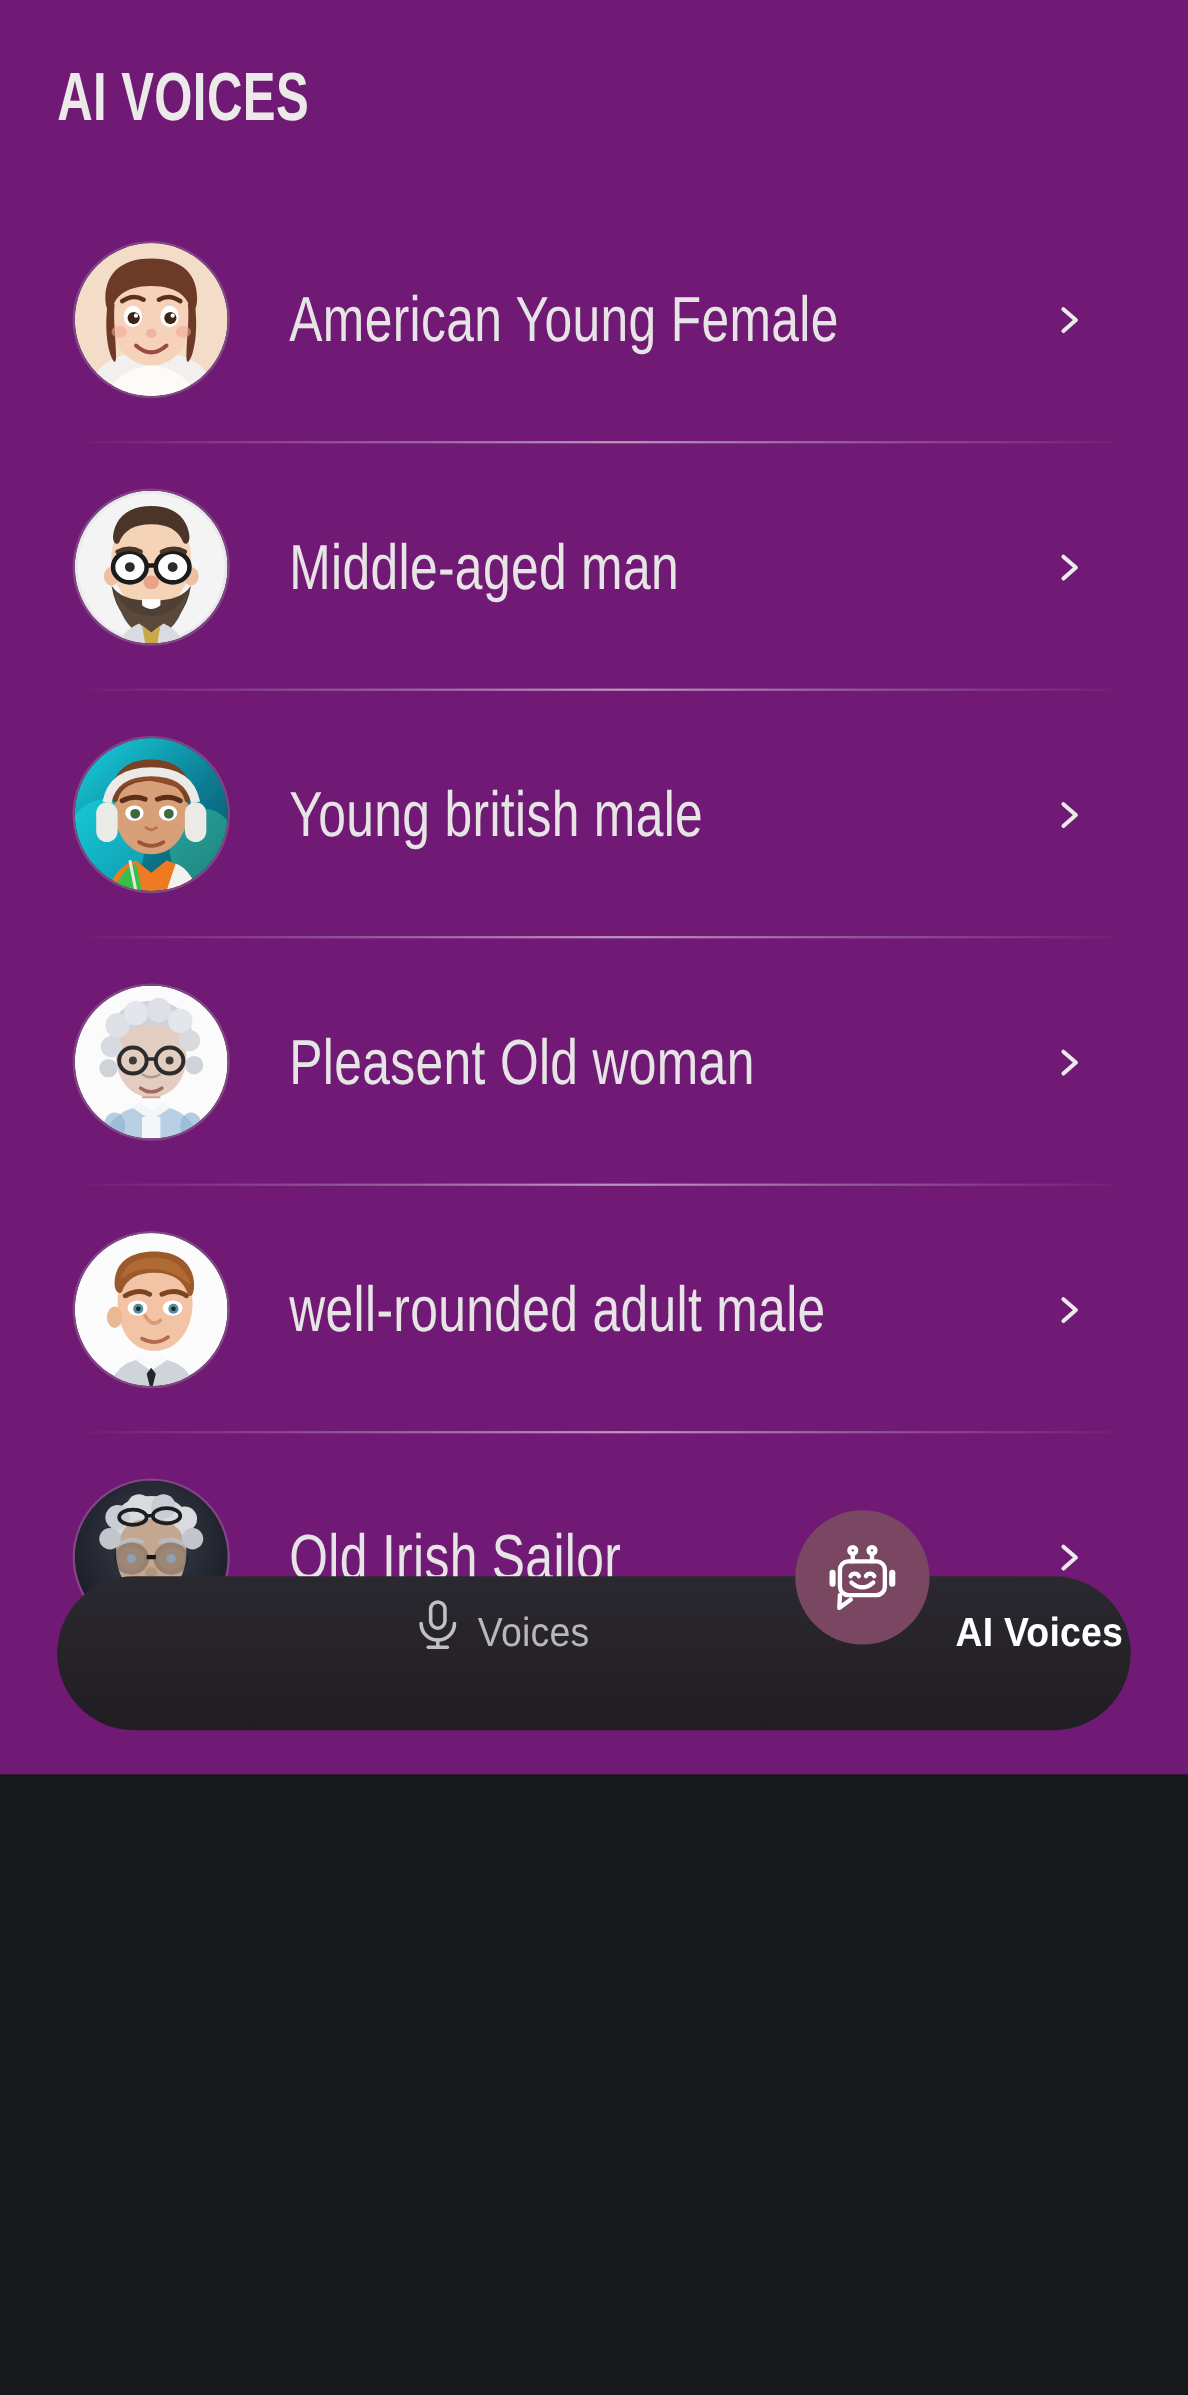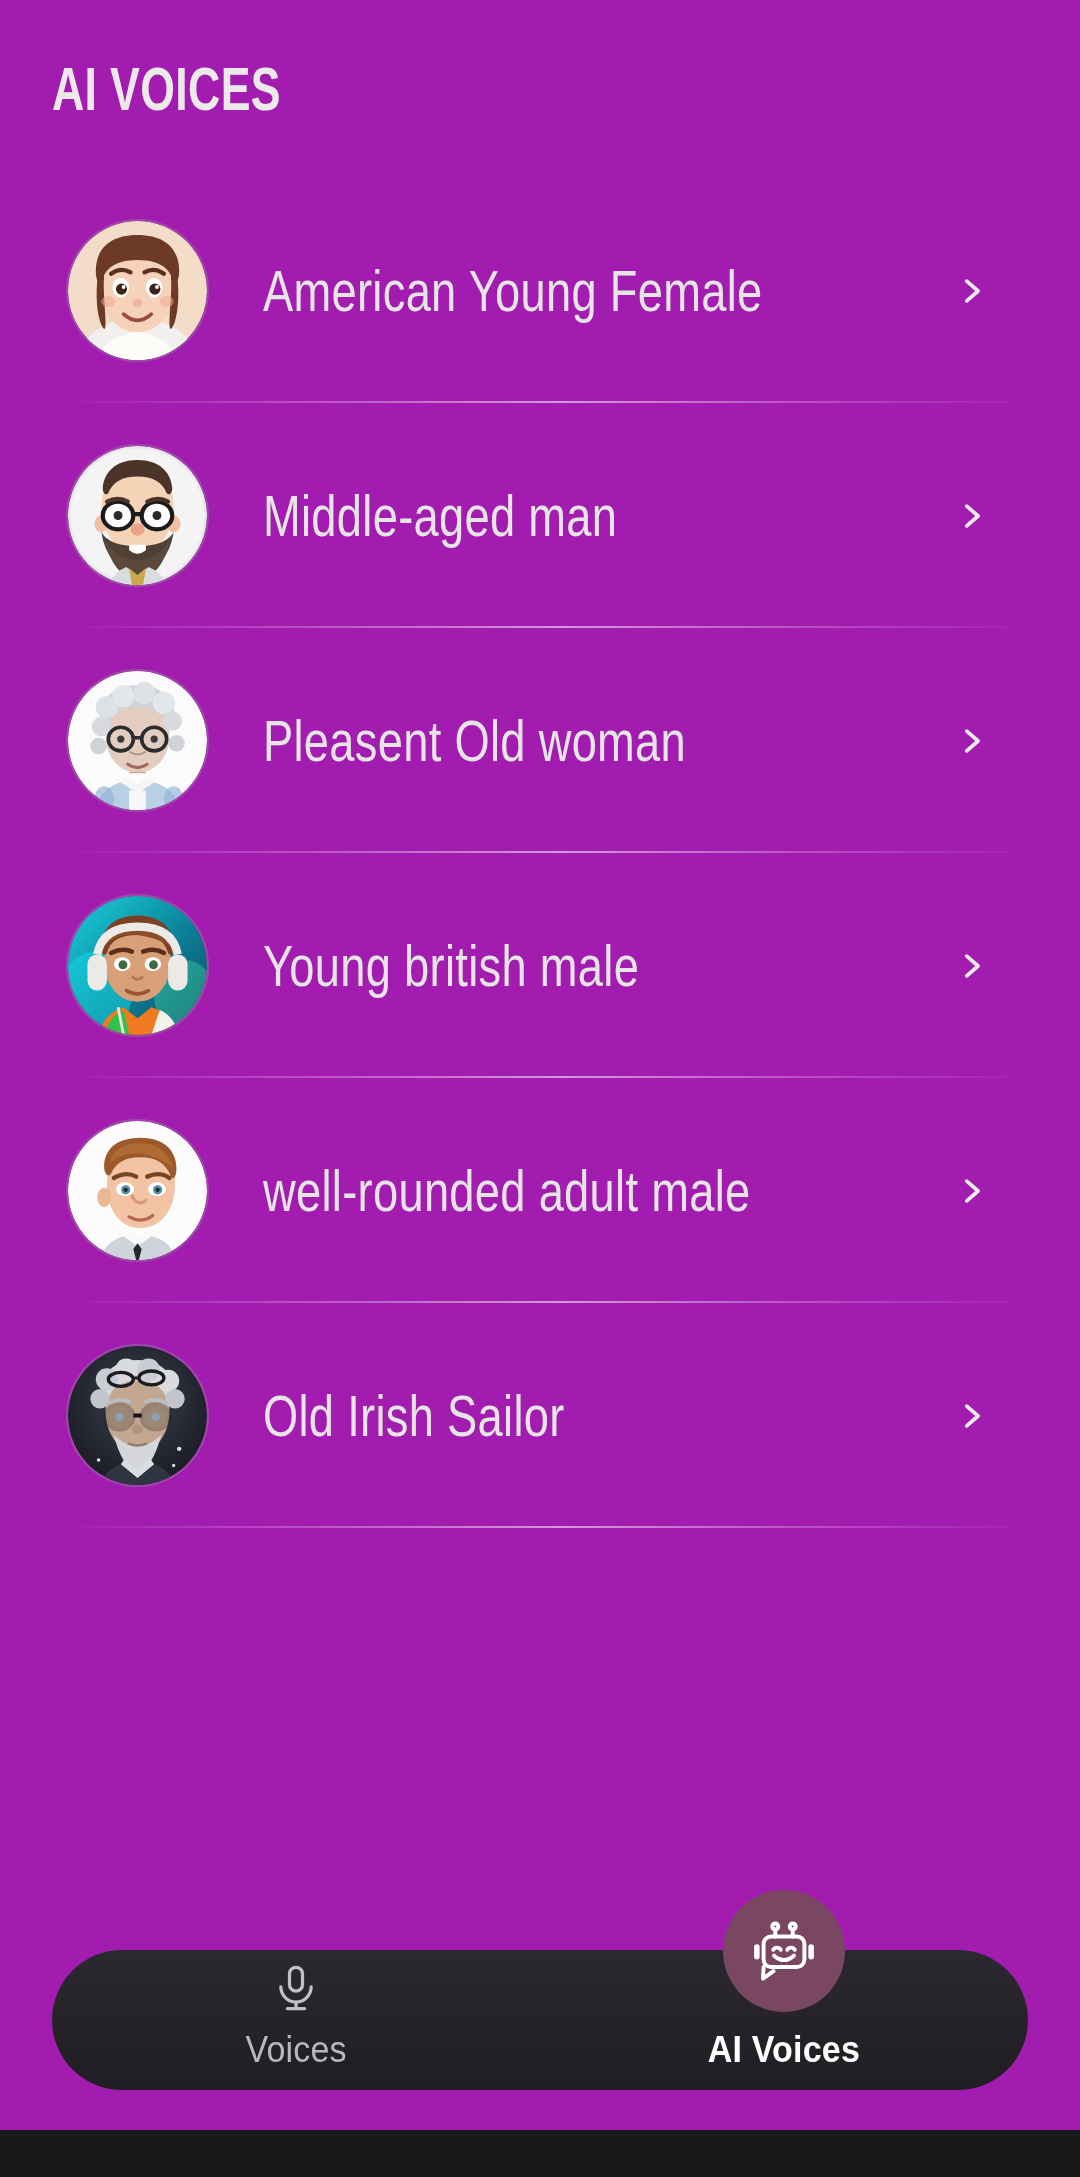--- a/index.html
+++ b/index.html
@@ -8,22 +8,22 @@
     width: 1080px;
     height: 2177px;
     background: #16181a;
     font-family: "Liberation Sans", sans-serif;
     overflow: hidden;
   }
 
   .phone {
     position: relative;
     width: 1080px;
-    height: 2130px;
-    background: #a21caf;
+    height: 1613px;
+    background: #701a75;
     overflow: hidden;
   }
 
   
   .page-title {
     position: absolute;
     left: 52px;
     top: 58px;
     font-family: "Liberation Sans Narrow", "Liberation Sans", sans-serif;
     font-size: 62px;
@@ -124,21 +124,20 @@
   .nav-items {
     position: absolute;
     inset: 0;
     display: flex;
   }
 
   .nav-item {
     flex: 1 1 0;
     position: relative;
     display: flex;
-    flex-direction: column;
     align-items: center;
     justify-content: flex-end;
     padding-bottom: 22px;
     cursor: pointer;
   }
 
   .nav-icon {
     width: 64px;
     height: 64px;
     display: flex;
@@ -252,65 +251,20 @@
             <path d="M28 40q8-4 15 0" stroke="#4b3428" stroke-width="3" fill="none" stroke-linecap="round"></path>
             <path d="M57 40q8-4 15 0" stroke="#4b3428" stroke-width="3" fill="none" stroke-linecap="round"></path>
             <ellipse cx="50" cy="60" rx="5" ry="4.5" fill="#e8a389"></ellipse>
             <path d="M44 71h12v4q-6 5-12 0z" fill="#fff"></path>
             <path d="M28 100q6-10 14-13l8 6 8-6q8 3 14 13z" fill="#d8dbdf"></path>
             <path d="M44 88l6 5 6-5-2 12h-8z" fill="#caa84a"></path>
           </g>
         </svg>
       </div>
       <div class="voice-name">Middle-aged man</div>
-      <div class="chev">
-        <svg viewBox="0 0 24 24" fill="none" stroke="#eceaea" stroke-width="2.6" stroke-linecap="round" stroke-linejoin="round">
-            <polyline points="9 5 17 12 9 19"></polyline>
-          </svg>
-      </div>
-      <div class="divider"></div>
-    </div>
-
-    <div class="voice-row">
-      <div class="avatar">
-        <svg viewBox="0 0 100 100">
-          <defs>
-              <clipPath id="c4">
-                <circle cx="50" cy="50" r="50"></circle>
-              </clipPath>
-            </defs>
-          <g clip-path="url(#c4)">
-            <rect width="100" height="100" fill="#fbfbfc"></rect>
-            <path d="M50 20c15 0 23 11 23 26s-9 27-23 27-23-12-23-27 8-26 23-26z" fill="#e3cdc0"></path>
-            <path d="M50 10c19 0 27 12 27 24 0 8-3 11-5 7-2-10-10-15-22-15s-20 5-22 15c-2 4-5 1-5-7 0-12 8-24 27-24z" fill="#cfd3d8"></path>
-            <circle cx="28" cy="26" r="8" fill="#dde0e5"></circle>
-            <circle cx="40" cy="18" r="8" fill="#e3e6ea"></circle>
-            <circle cx="55" cy="16" r="8" fill="#dde0e5"></circle>
-            <circle cx="69" cy="23" r="8" fill="#e3e6ea"></circle>
-            <circle cx="75" cy="36" r="7" fill="#d7dade"></circle>
-            <circle cx="24" cy="40" r="7" fill="#d7dade"></circle>
-            <circle cx="22" cy="54" r="6" fill="#cfd3d8"></circle>
-            <circle cx="78" cy="52" r="6" fill="#cfd3d8"></circle>
-            <ellipse cx="38" cy="49" rx="9" ry="8.5" fill="none" stroke="#2c2c2e" stroke-width="2.6"></ellipse>
-            <ellipse cx="62" cy="49" rx="9" ry="8.5" fill="none" stroke="#2c2c2e" stroke-width="2.6"></ellipse>
-            <line x1="47" y1="48" x2="53" y2="48" stroke="#2c2c2e" stroke-width="2.4"></line>
-            <circle cx="38" cy="49" r="2.6" fill="#3b3b3d"></circle>
-            <circle cx="62" cy="49" r="2.6" fill="#3b3b3d"></circle>
-            <path d="M44 58q6 4 12 0" stroke="#b49a8d" stroke-width="1.6" fill="none"></path>
-            <path d="M43 67q7 5 14 0" stroke="#a2685f" stroke-width="2.2" fill="none" stroke-linecap="round"></path>
-            <path d="M44 73h12" stroke="#c9a79c" stroke-width="1.2" fill="none"></path>
-            <path d="M18 100q6-16 20-20l12 8 12-8q14 4 20 20z" fill="#b8cfe4"></path>
-            <path d="M38 80l12 8 12-8-4-4-8 6-8-6z" fill="#f3f5f7"></path>
-            <path d="M44 86h12v14H44z" fill="#f5f7f9"></path>
-            <ellipse cx="26" cy="92" rx="7" ry="9" fill="#8fb3d4" opacity="0.65"></ellipse>
-            <ellipse cx="76" cy="92" rx="7" ry="9" fill="#8fb3d4" opacity="0.65"></ellipse>
-          </g>
-        </svg>
-      </div>
-      <div class="voice-name">Pleasent Old woman</div>
       <div class="chev">
         <svg viewBox="0 0 24 24" fill="none" stroke="#eceaea" stroke-width="2.6" stroke-linecap="round" stroke-linejoin="round">
             <polyline points="9 5 17 12 9 19"></polyline>
           </svg>
       </div>
       <div class="divider"></div>
     </div>
 
     <div class="voice-row">
       <div class="avatar">
@@ -344,20 +298,65 @@
             <path d="M46 58q4 4 8 0" stroke="#b9754f" stroke-width="2" fill="none"></path>
             <path d="M42 68q8 5 16 0" stroke="#9a5438" stroke-width="2.4" fill="none" stroke-linecap="round"></path>
             <path d="M22 100q4-16 18-20l10 8 10-8q14 4 18 20z" fill="#f07a22"></path>
             <path d="M26 100q4-14 14-18l4 18z" fill="#34c04a"></path>
             <path d="M60 100l6-18q10 4 14 18z" fill="#f3f1ec"></path>
             <path d="M36 80l4 20" stroke="#e8e6e0" stroke-width="2" fill="none"></path>
           </g>
         </svg>
       </div>
       <div class="voice-name">Young british male</div>
+      <div class="chev">
+        <svg viewBox="0 0 24 24" fill="none" stroke="#eceaea" stroke-width="2.6" stroke-linecap="round" stroke-linejoin="round">
+            <polyline points="9 5 17 12 9 19"></polyline>
+          </svg>
+      </div>
+      <div class="divider"></div>
+    </div>
+
+    <div class="voice-row">
+      <div class="avatar">
+        <svg viewBox="0 0 100 100">
+          <defs>
+              <clipPath id="c4">
+                <circle cx="50" cy="50" r="50"></circle>
+              </clipPath>
+            </defs>
+          <g clip-path="url(#c4)">
+            <rect width="100" height="100" fill="#fbfbfc"></rect>
+            <path d="M50 20c15 0 23 11 23 26s-9 27-23 27-23-12-23-27 8-26 23-26z" fill="#e3cdc0"></path>
+            <path d="M50 10c19 0 27 12 27 24 0 8-3 11-5 7-2-10-10-15-22-15s-20 5-22 15c-2 4-5 1-5-7 0-12 8-24 27-24z" fill="#cfd3d8"></path>
+            <circle cx="28" cy="26" r="8" fill="#dde0e5"></circle>
+            <circle cx="40" cy="18" r="8" fill="#e3e6ea"></circle>
+            <circle cx="55" cy="16" r="8" fill="#dde0e5"></circle>
+            <circle cx="69" cy="23" r="8" fill="#e3e6ea"></circle>
+            <circle cx="75" cy="36" r="7" fill="#d7dade"></circle>
+            <circle cx="24" cy="40" r="7" fill="#d7dade"></circle>
+            <circle cx="22" cy="54" r="6" fill="#cfd3d8"></circle>
+            <circle cx="78" cy="52" r="6" fill="#cfd3d8"></circle>
+            <ellipse cx="38" cy="49" rx="9" ry="8.5" fill="none" stroke="#2c2c2e" stroke-width="2.6"></ellipse>
+            <ellipse cx="62" cy="49" rx="9" ry="8.5" fill="none" stroke="#2c2c2e" stroke-width="2.6"></ellipse>
+            <line x1="47" y1="48" x2="53" y2="48" stroke="#2c2c2e" stroke-width="2.4"></line>
+            <circle cx="38" cy="49" r="2.6" fill="#3b3b3d"></circle>
+            <circle cx="62" cy="49" r="2.6" fill="#3b3b3d"></circle>
+            <path d="M44 58q6 4 12 0" stroke="#b49a8d" stroke-width="1.6" fill="none"></path>
+            <path d="M43 67q7 5 14 0" stroke="#a2685f" stroke-width="2.2" fill="none" stroke-linecap="round"></path>
+            <path d="M44 73h12" stroke="#c9a79c" stroke-width="1.2" fill="none"></path>
+            <path d="M18 100q6-16 20-20l12 8 12-8q14 4 20 20z" fill="#b8cfe4"></path>
+            <path d="M38 80l12 8 12-8-4-4-8 6-8-6z" fill="#f3f5f7"></path>
+            <path d="M44 86h12v14H44z" fill="#f5f7f9"></path>
+            <ellipse cx="26" cy="92" rx="7" ry="9" fill="#8fb3d4" opacity="0.65"></ellipse>
+            <ellipse cx="76" cy="92" rx="7" ry="9" fill="#8fb3d4" opacity="0.65"></ellipse>
+          </g>
+        </svg>
+      </div>
+      <div class="voice-name">Pleasent Old woman</div>
       <div class="chev">
         <svg viewBox="0 0 24 24" fill="none" stroke="#eceaea" stroke-width="2.6" stroke-linecap="round" stroke-linejoin="round">
             <polyline points="9 5 17 12 9 19"></polyline>
           </svg>
       </div>
       <div class="divider"></div>
     </div>
 
     <div class="voice-row">
       <div class="avatar">

